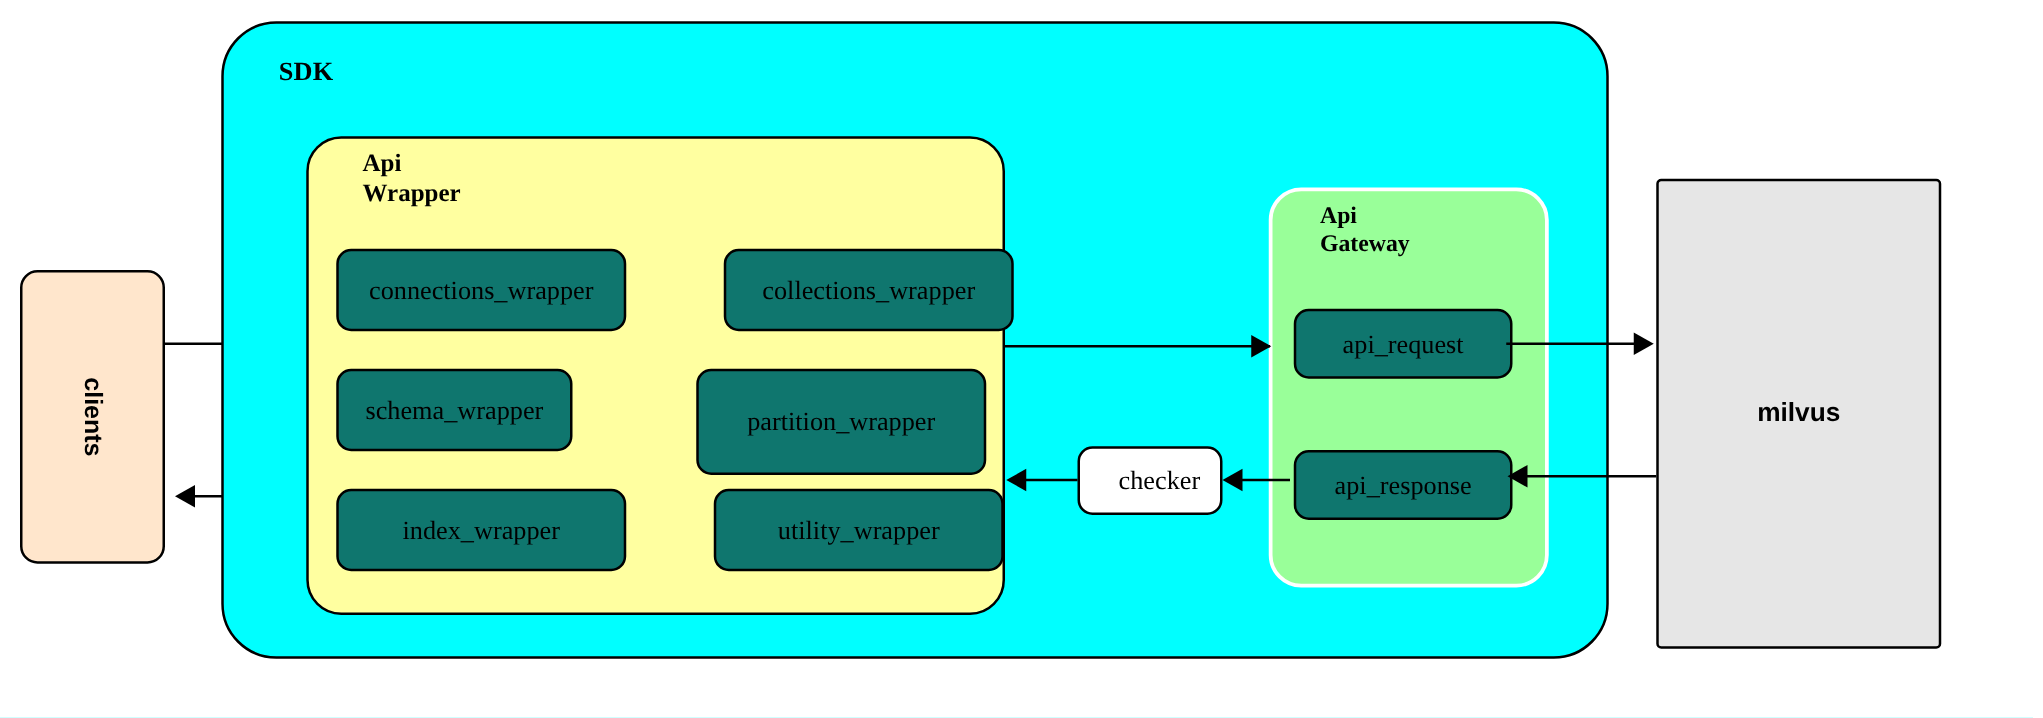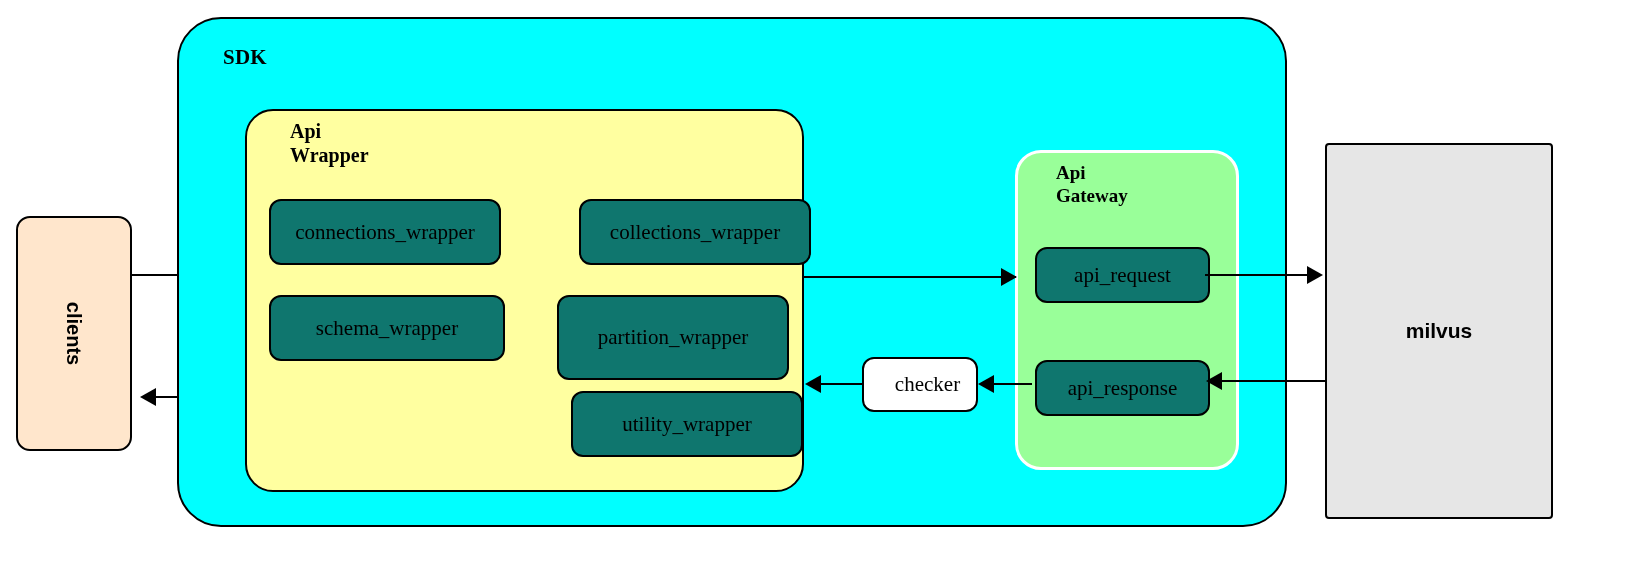--- a/index.html
+++ b/index.html
@@ -184,27 +184,30 @@
         <div>Wrapper</div>
       </div>
 
       <div class="box leaf" style="left:22px; top:88px; width:232px; height:66px;">
         <span>connections_wrapper</span>
       </div>
       <div class="box leaf" style="left:310px; top:88px; width:232px; height:66px;margin-left:22px;">
         <span>collections_wrapper</span>
       </div>
 
-      <div class="box leaf" style="left:22px; top:184px; width:236px; height:66px;">
+      <div class="box leaf" style="left:22px; top:184px; width:189px; height:66px;">
         <span>schema_wrapper</span>
       </div>
       <div class="box leaf" style="left:310px; top:184px; width:232px; height:85px;">
         <span>partition_wrapper</span>
       </div>
 
+      <div class="box leaf" style="left:22px; top:280px; width:232px; height:66px;">
+        <span>index_wrapper</span>
+      </div>
       <div class="box leaf" style="left:324px; top:280px; width:232px; height:66px;text-align:right;">
         <span>utility_wrapper</span>
       </div>
     </div>
 
     <div class="box gateway-group" style="left:836px; top:131px;">
       <div class="gateway-label">
         <div>Api</div>
         <div>Gateway</div>
       </div>

